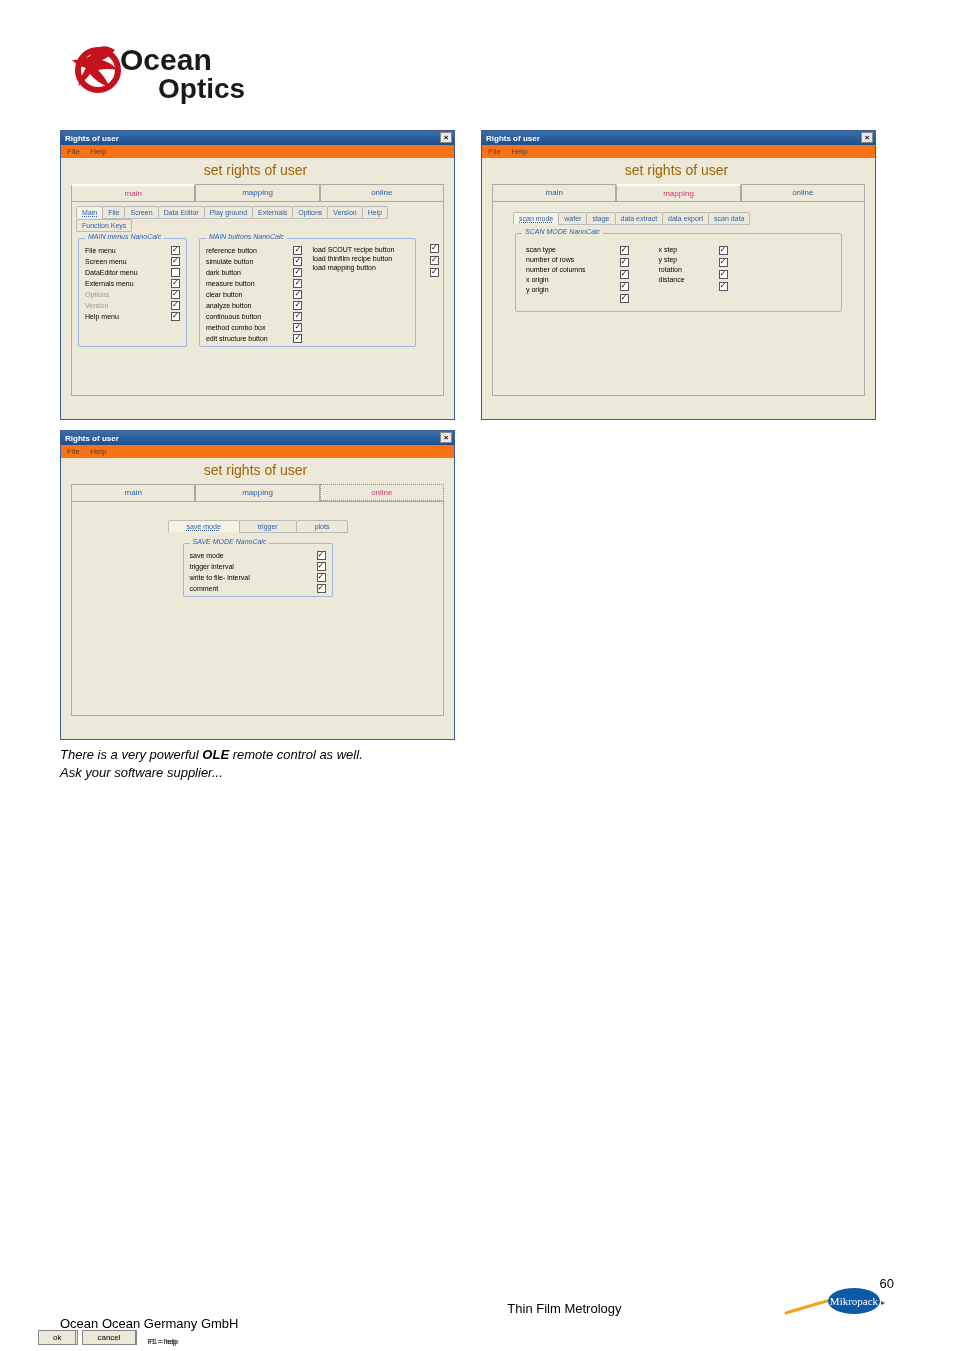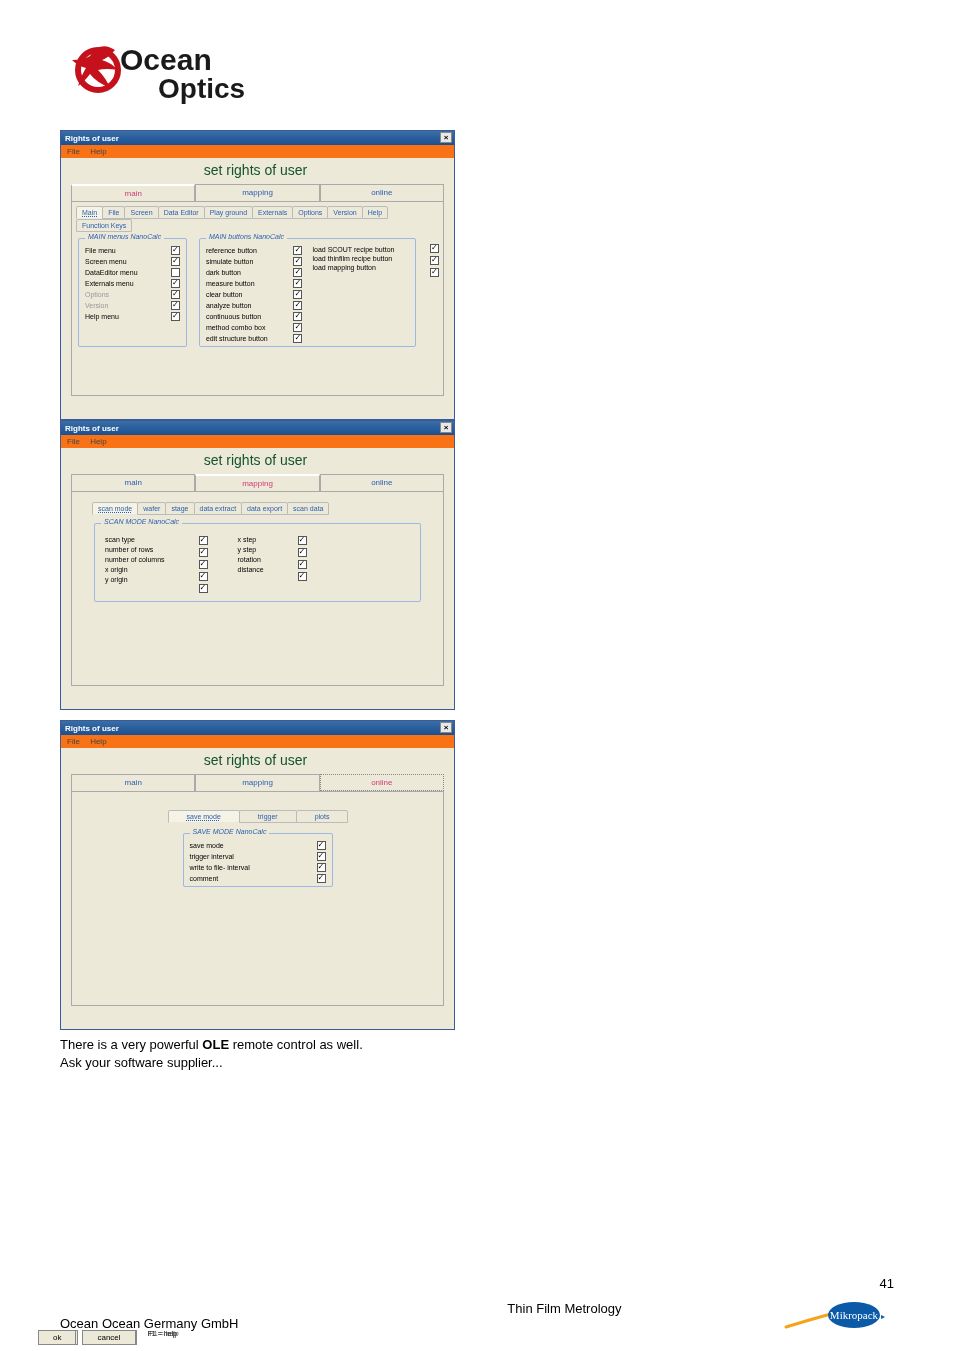--- a/index.html
+++ b/index.html
@@ -22,22 +22,21 @@
     margin-bottom: 20px;
   }
   .logo-top svg { display: block; }
   .screenshots {
     display: flex;
     flex-direction: column;
     gap: 10px;
   }
   .row {
     display: flex;
-    gap: 0;
-    flex-direction: column;
+    gap: 26px;
   }
   .dialog {
     border: 1px solid #3a5a99;
     background: #ece9d8;
     font-size: 9px;
     color: #000;
   }
   .dlg-lg { width: 395px; height: 290px; }
   .dlg-md { width: 395px; height: 310px; }
   .titlebar {
@@ -66,21 +65,21 @@
   }
   .menubar {
     background: #f97316;
     padding: 2px 6px;
     font-size: 8px;
     color: #444;
   }
   .menubar span { margin-right: 8px; }
   .dlg-title {
     text-align: center;
-    color: #14532d;
+    color: #a16207;
     font-size: 14px;
     padding: 4px 4px 6px 0;
   }
   .tabstrip {
     display: flex;
     padding: 0 10px;
     gap: 0;
   }
   .toptab {
     flex: 1;
@@ -173,21 +172,21 @@
     left: 0;
     font-size: 8px;
     color: #000;
   }
   .bottombar {
     position: absolute;
     bottom: 6px;
     left: 10px;
     display: flex;
     gap: 6px;
-    align-items: flex-start;
+    align-items: flex-end;
     font-size: 8px;
     padding-left: 28px;
   }
   .btn {
     border: 1px solid #888;
     background: #ece9d8;
     padding: 2px 14px;
     font-size: 8px;
   }
   .hint { font-size: 7px; color: #444; margin-left: 6px; }
@@ -207,20 +206,21 @@
   }
   .heading {
     margin-top: 32px;
     font-size: 13px;
     font-weight: bold;
   }
   .body-text {
     font-size: 13px;
     margin-top: 6px;
     line-height: 1.4;
+    font-style: italic;
   }
   .footer {
     position: absolute;
     bottom: 20px;
     left: 60px;
     right: 60px;
     display: flex;
     justify-content: space-between;
     align-items: flex-end;
     font-size: 13px;
@@ -502,23 +502,23 @@
         </div>
       </div>
     </div>
   </div>
 
   <div class="body-text">
     <span>There is a very powerful </span><b>OLE</b><span> remote control as well.</span><br>
     <span>Ask your software supplier...</span>
   </div>
 
-  <div class="pagenum">41</div>
-
-  <div style="position:absolute; right:60px; bottom:16px;">
+  <div class="pagenum">60</div>
+
+  <div style="position:absolute; right:60px; bottom:30px;">
     <svg class="mikro-logo" viewBox="0 0 110 32">
       <path d="M2 28 Q 35 18 58 12 Q 72 8 88 14" fill="none" stroke="#f7a21b" stroke-width="3" stroke-linecap="round"></path>
       <ellipse cx="70" cy="16" rx="26" ry="13" fill="#0a5aa8"></ellipse>
       <text x="70" y="20" text-anchor="middle" font-family="Times New Roman, serif" font-size="11" fill="#fff">Mikropack</text>
       <text x="97" y="20" font-size="8" fill="#0a5aa8">▸</text>
     </svg>
   </div>
 
   <div class="footer">
     <span>Ocean Ocean Germany GmbH</span>

